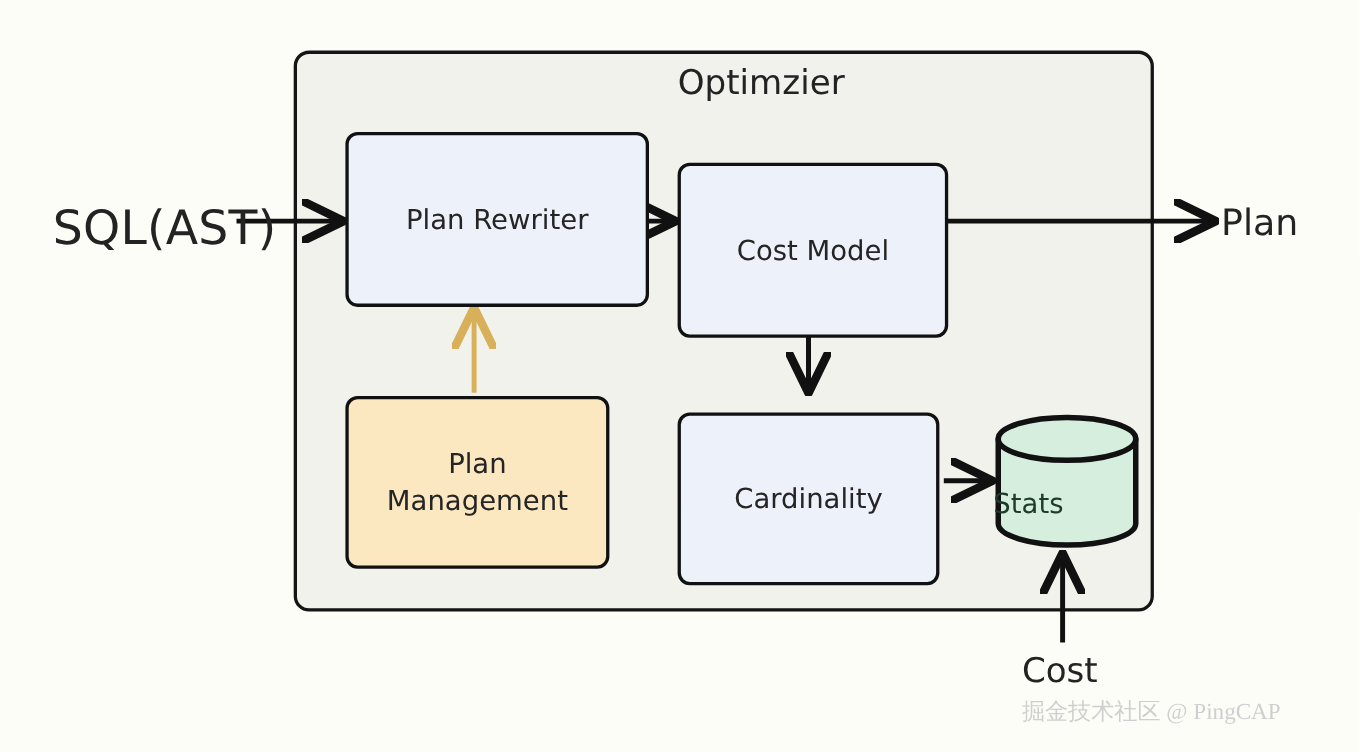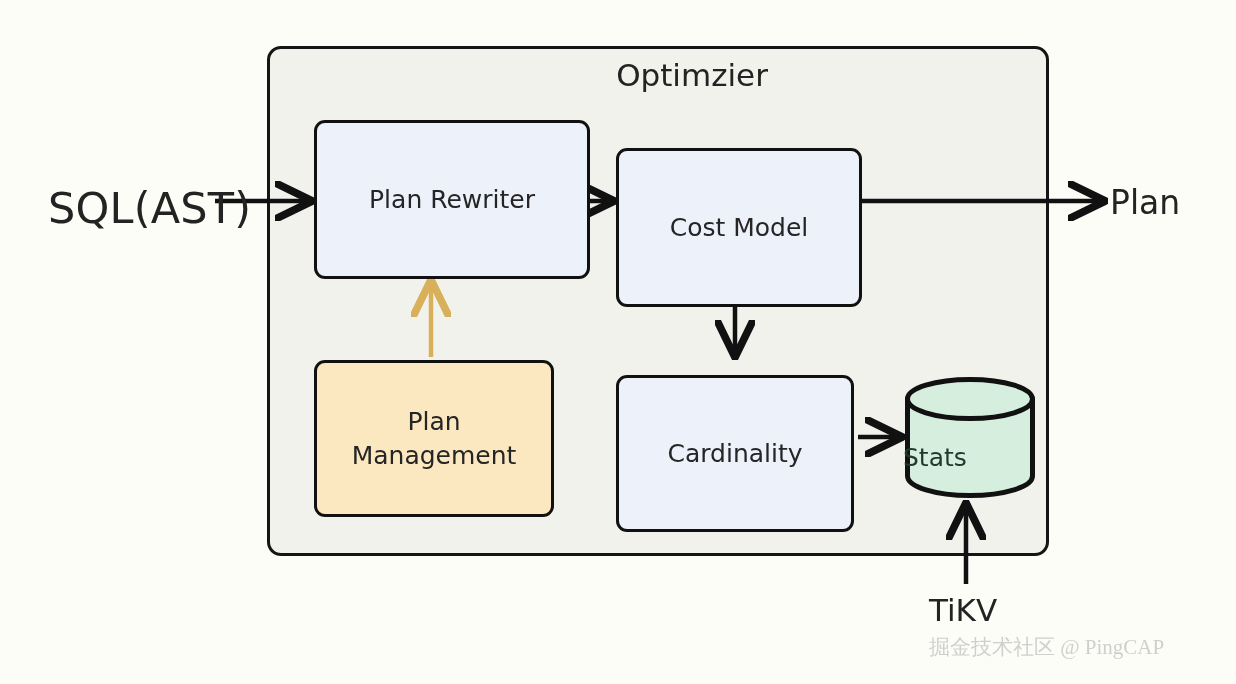--- a/index.html
+++ b/index.html
@@ -176,16 +176,16 @@
   </div>
 
   <svg id="stats-cylinder" viewBox="0 0 134 123">
     <path d="M4.5,23 L4.5,100 C4.5,111 33,119.5 67,119.5 C101,119.5 129.5,111 129.5,100 L129.5,23 Z" fill="#d6eedd" stroke="#111111" stroke-width="5" stroke-linejoin="round"></path>
     <ellipse cx="67" cy="23" rx="62.5" ry="19.5" fill="#d6eedd" stroke="#111111" stroke-width="5"></ellipse>
   </svg>
   <div id="stats-text" class="label" style="position:absolute;">Stats</div>
 
   <div class="label" id="sql-label">SQL(AST)</div>
   <div class="label" id="plan-label">Plan</div>
-  <div class="label" id="tikv-label">TiKV</div>
+  <div class="label" id="tikv-label">Cost</div>
   <div id="watermark">掘金技术社区 @ PingCAP</div>
 
 </div>
 
 </body></html>

